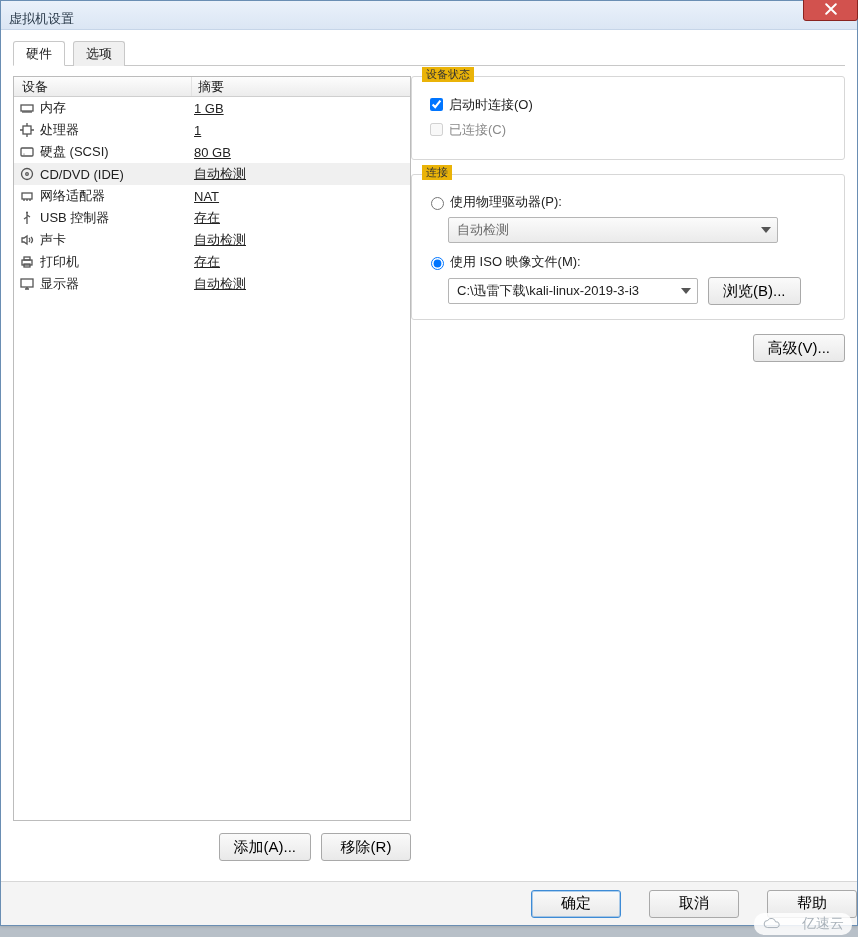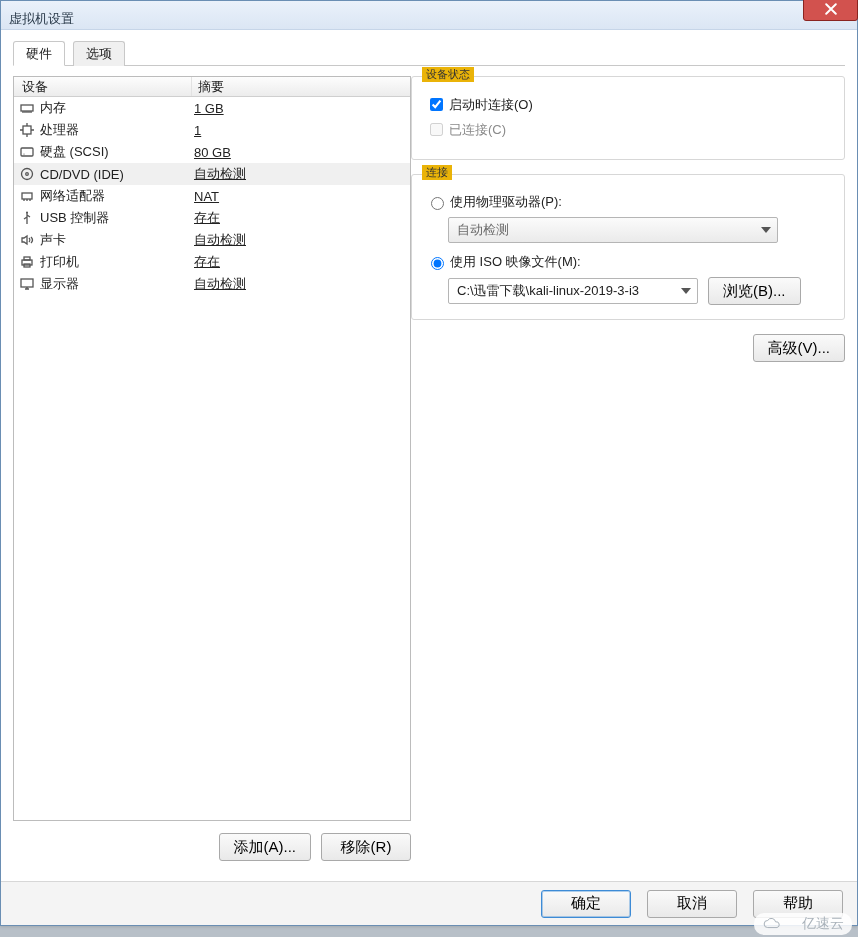--- a/index.html
+++ b/index.html
@@ -157,21 +157,21 @@
   }
   .iso-row { display: flex; gap: 10px; align-items: center; margin-top: 6px; margin-left: 22px; }
   .adv-row { display: flex; justify-content: flex-end; margin-top: 6px; }
   .footer {
     position: absolute;
     left: 0; right: 0; bottom: 0;
     height: 44px;
     border-top: 1px solid #d7d7d7;
     background: #f4f4f4;
     display: flex; justify-content: flex-end; align-items: center;
-    gap: 16px; padding-right: 14px;
+    gap: 28px; 
   }
   .footer .btn { min-width: 90px; }
   .btn.primary {
     border: 1px solid #3d8bd6;
     box-shadow: 0 0 0 1px rgba(61,139,214,0.4) inset;
   }
   .watermark {
     position: absolute; right: 6px; bottom: 2px;
     display: flex; align-items: center; gap: 20px;
     color: #a9b2ba; font-size: 14px;

